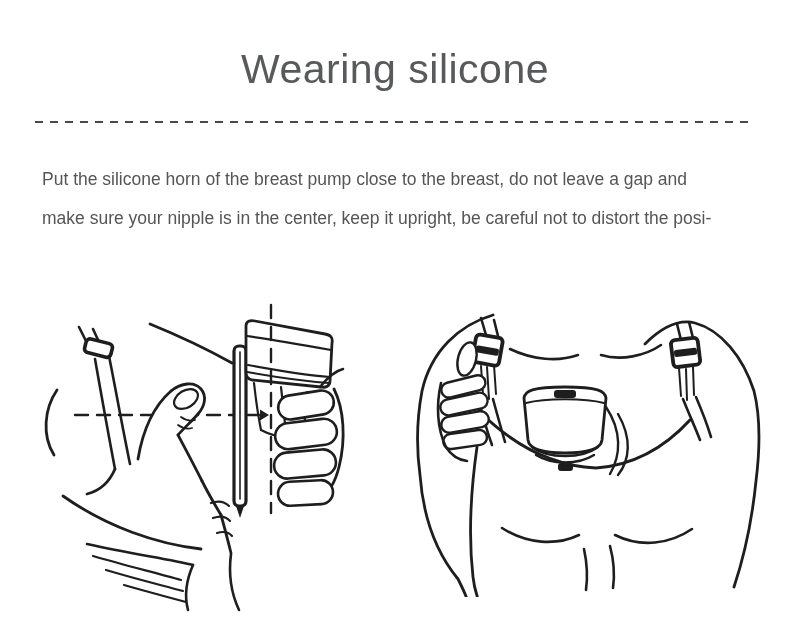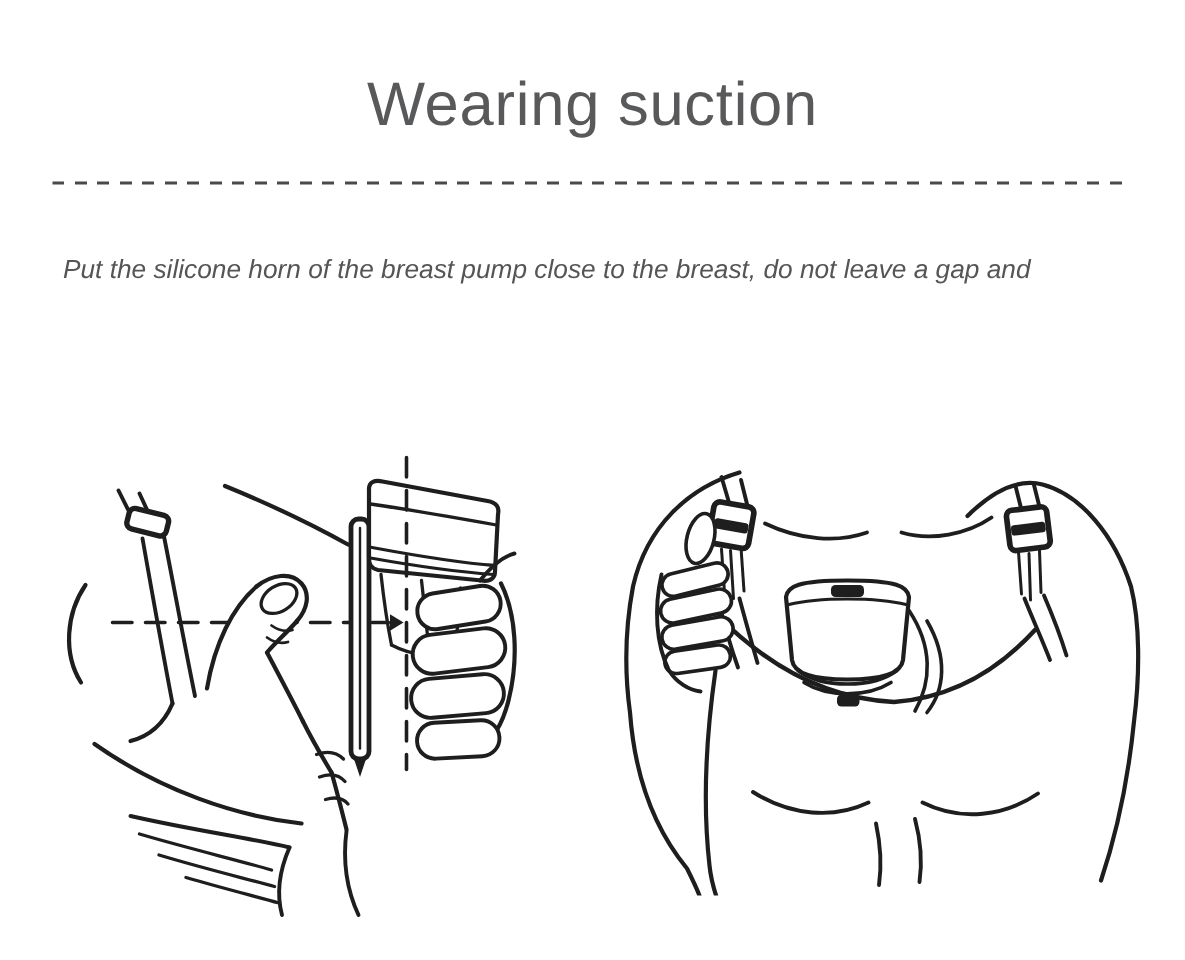--- a/index.html
+++ b/index.html
@@ -17,36 +17,37 @@
     font-size:41px; font-weight:400;
     color:#58595b; letter-spacing:0.5px;
   }
   .dashed-divider {
     position:absolute; left:35px; top:121px;
     width:718px; height:2px;
     background:repeating-linear-gradient(to right,#4a4a4a 0 8px,transparent 8px 15px);
   }
   .instructions {
     position:absolute; left:42px; top:160px; width:710px;
-    color:#555555; font-size:17.5px; line-height:39px;font-style:italic;
+    color:#555555; font-size:17.5px; line-height:39px;
   }
   .figure { position:absolute; }
   .fig-left  { left:35px;  top:297px; width:315px; height:315px; }
   .fig-right { left:415px; top:297px; width:360px; height:300px; }
   svg path, svg line, svg rect, svg ellipse { vector-effect:none; }
 </style>
 </head>
 <body>
 
-<h1 class="page-title">Wearing suction</h1>
+<h1 class="page-title">Wearing silicone</h1>
 
 <div class="dashed-divider"></div>
 
 <div class="instructions">
   <div>Put the silicone horn of the breast pump close to the breast, do not leave a gap and</div>
+  <div>make sure your nipple is in the center, keep it upright, be careful not to distort the posi-</div>
 </div>
 
 <svg class="figure fig-left" viewBox="0 0 315 315" fill="none" stroke="#1e1e1e" stroke-linecap="round" stroke-linejoin="round" aria-label="Hand pressing the breast pump horn against the breast, dashed crosshair marking nipple alignment">
 
   <g>
     <line x1="40" y1="118" x2="200" y2="118" stroke-width="2.4" stroke-dasharray="13 9"></line>
   </g>
 
   <g stroke-width="2.6">
     <path d="M44,30 L51,44"></path>

